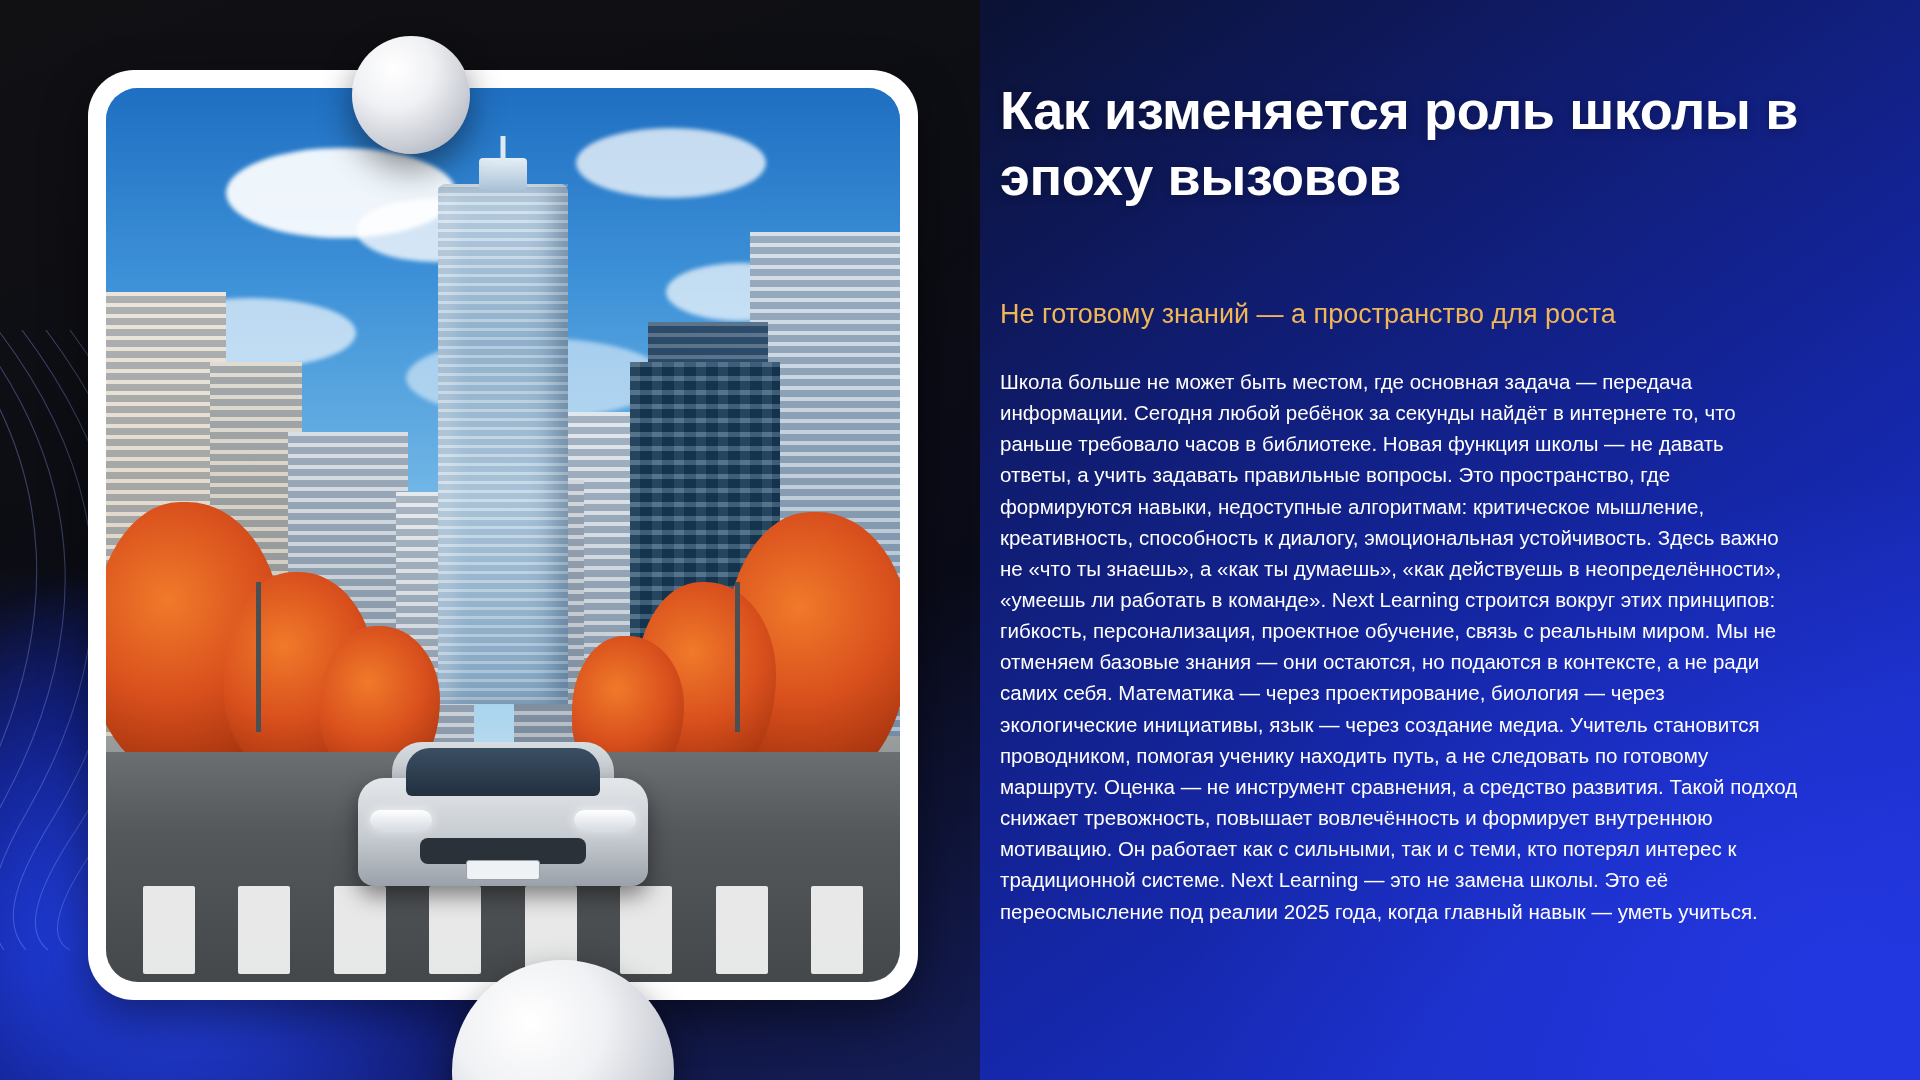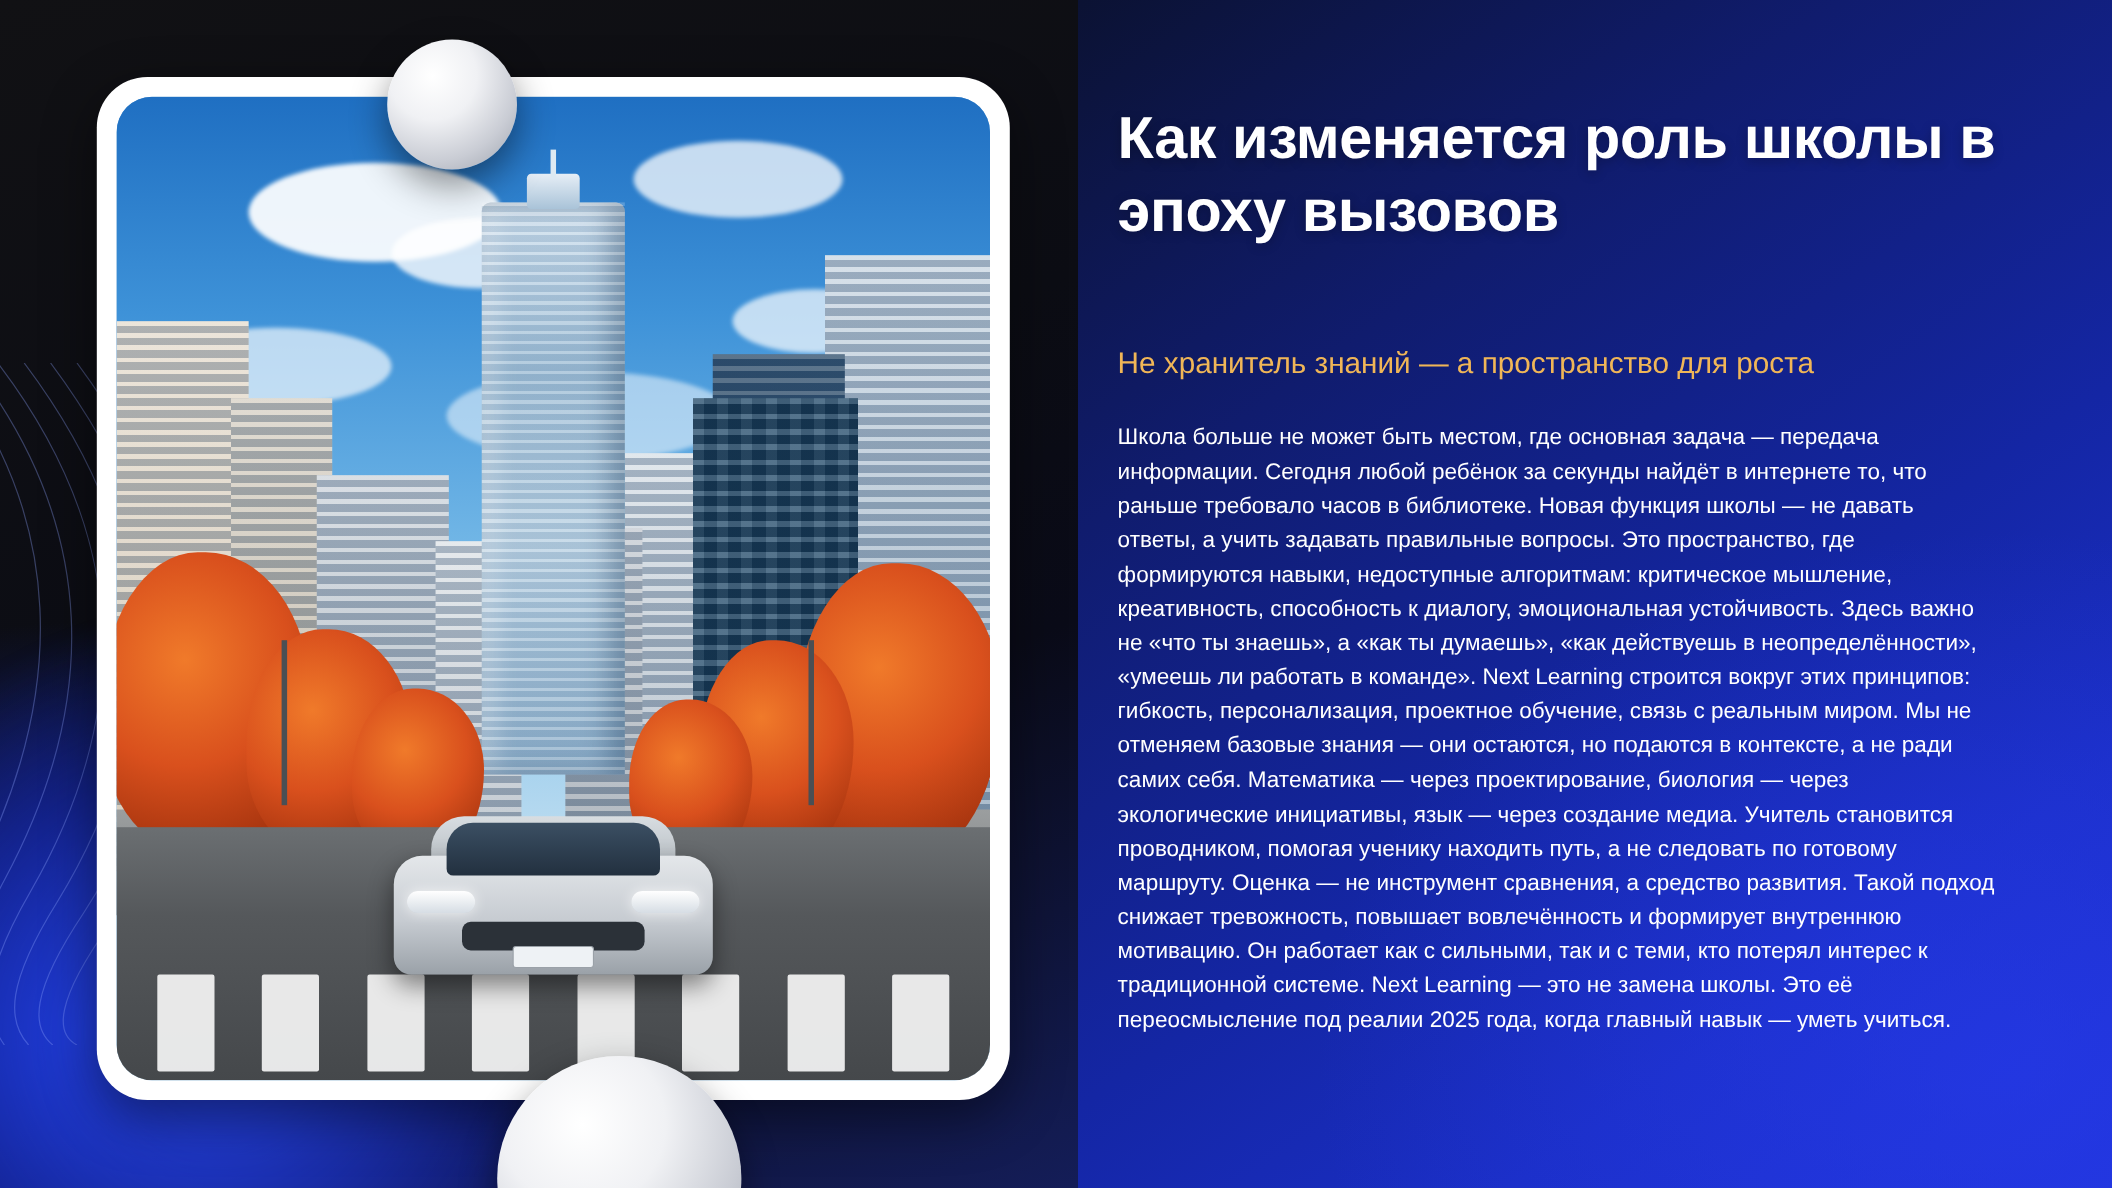--- a/index.html
+++ b/index.html
@@ -321,24 +321,23 @@
   }
   .sphere-bottom {
     width: 222px; height: 222px;
     left: 452px; top: 960px;
   }
 
   
   .content {
     position: absolute;
     left: 1000px;
-    top: 94px;
+    top: 78px;
     width: 800px;
     z-index: 5;
-    margin-left: 16px;
   }
   .headline {
     color: #ffffff;
     font-size: 54px;
     line-height: 1.22;
     font-weight: 700;
     letter-spacing: -0.4px;
     margin: 0 0 86px 0;
     text-shadow: 0 2px 10px rgba(0,0,0,0.25);
   }
@@ -441,17 +440,17 @@
         <div class="windshield"></div>
       </div>
     </div>
   </div>
 
   <div class="sphere sphere-top"></div>
   <div class="sphere sphere-bottom"></div>
 
   <div class="content">
     <h1 class="headline">Как изменяется роль школы в эпоху вызовов</h1>
-    <h2 class="subhead">Не хранитель знаний — а пространство для роста</h2>
+    <h2 class="subhead">Не готовому знаний — а пространство для роста</h2>
     <p class="body-text">Школа больше не может быть местом, где основная задача — передача информации. Сегодня любой ребёнок за секунды найдёт в интернете то, что раньше требовало часов в библиотеке. Новая функция школы — не давать ответы, а учить задавать правильные вопросы. Это пространство, где формируются навыки, недоступные алгоритмам: критическое мышление, креативность, способность к диалогу, эмоциональная устойчивость. Здесь важно не «что ты знаешь», а «как ты думаешь», «как действуешь в неопределённости», «умеешь ли работать в команде». Next Learning строится вокруг этих принципов: гибкость, персонализация, проектное обучение, связь с реальным миром. Мы не отменяем базовые знания — они остаются, но подаются в контексте, а не ради самих себя. Математика — через проектирование, биология — через экологические инициативы, язык — через создание медиа. Учитель становится проводником, помогая ученику находить путь, а не следовать по готовому маршруту. Оценка — не инструмент сравнения, а средство развития. Такой подход снижает тревожность, повышает вовлечённость и формирует внутреннюю мотивацию. Он работает как с сильными, так и с теми, кто потерял интерес к традиционной системе. Next Learning — это не замена школы. Это её переосмысление под реалии 2025 года, когда главный навык — уметь учиться.</p>
   </div>
 
 </div>
 
 </body></html>

